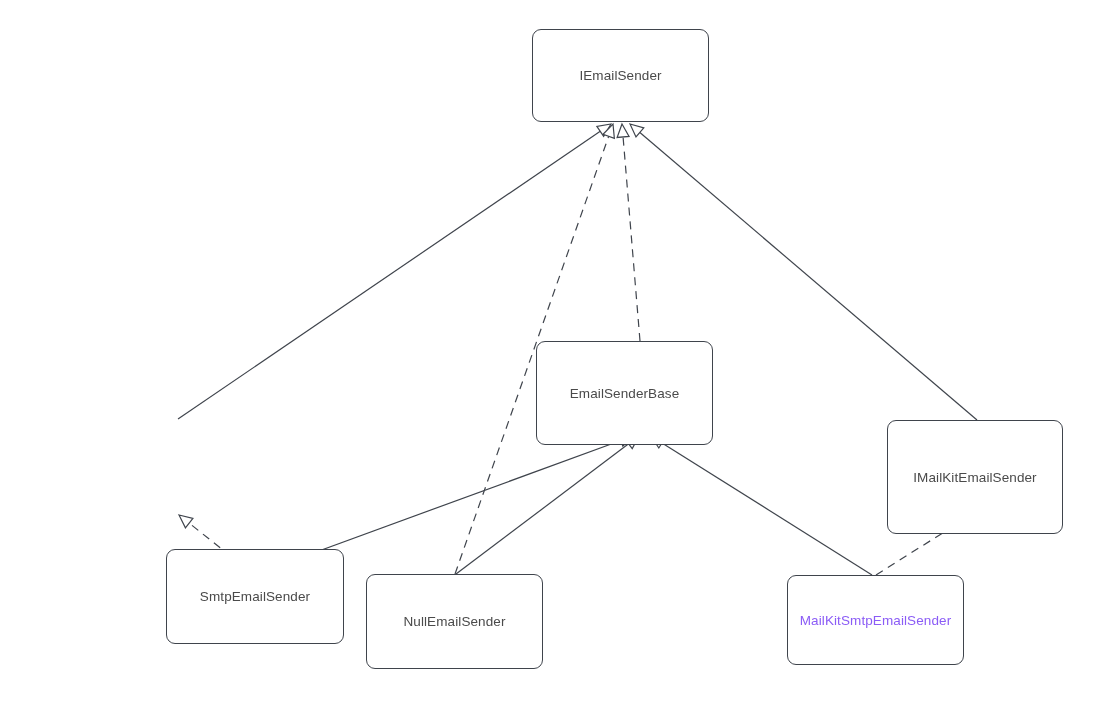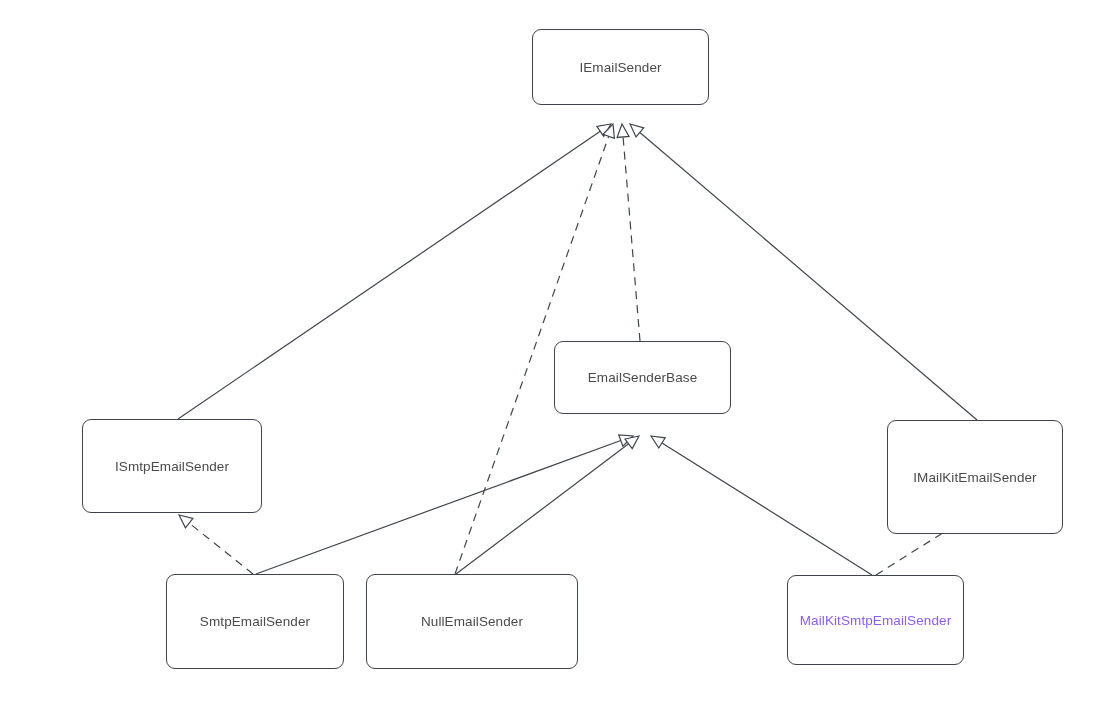--- a/index.html
+++ b/index.html
@@ -83,41 +83,38 @@
       <g>
         <line x1="253" y1="574" x2="189.16468173220298" y2="523.1042732729727" stroke="#3f444c" stroke-width="1.2" stroke-dasharray="8,6"></line>
         <polygon points="179,515 192.90511555049804,518.4128817042637 185.42424791390792,527.7956648416817" fill="#ffffff" stroke="#3f444c" stroke-width="1.2" stroke-linejoin="miter"></polygon>
       </g>
       <g>
         <line x1="876" y1="575" x2="957.0029671662566" y2="523.9329120038817" stroke="#3f444c" stroke-width="1.2" stroke-dasharray="8,6"></line>
         <polygon points="968,517 960.2027727065097,529.0084656194556 953.8031616260034,518.8573583883078" fill="#ffffff" stroke="#3f444c" stroke-width="1.2" stroke-linejoin="miter"></polygon>
       </g>
     </svg>
 
-  <div class="uml-node" style="left: 532px; top: 29px; width: 177px; height: 76px; border-color: rgb(63, 68, 76); background: rgb(255, 255, 255);">
+  <div class="uml-node" style="left: 532px; top: 29px; width: 177px; height: 93px; border-color: rgb(63, 68, 76); background: rgb(255, 255, 255);">
     <span class="uml-node-label" style="color: rgb(74, 74, 74);">IEmailSender</span>
   </div>
 
-  <div class="uml-node" style="left: 554px; top: 341px; width: 177px; height: 73px; border-color: rgb(63, 68, 76); background: rgb(255, 255, 255);">
+  <div class="uml-node" style="left: 536px; top: 341px; width: 177px; height: 104px; border-color: rgb(63, 68, 76); background: rgb(255, 255, 255);">
     <span class="uml-node-label" style="color: rgb(74, 74, 74);">EmailSenderBase</span>
   </div>
 
-  <div class="uml-node" style="left: 82px; top: 419px; width: 180px; height: 94px; border-color: rgb(63, 68, 76); background: rgb(255, 255, 255);">
-    <span class="uml-node-label" style="color: rgb(74, 74, 74);">ISmtpEmailSender</span>
-  </div>
 
   <div class="uml-node" style="left: 887px; top: 420px; width: 176px; height: 114px; border-color: rgb(63, 68, 76); background: rgb(255, 255, 255);">
     <span class="uml-node-label" style="color: rgb(74, 74, 74);">IMailKitEmailSender</span>
   </div>
 
-  <div class="uml-node" style="left: 166px; top: 574px; width: 178px; height: 95px; border-color: rgb(63, 68, 76); background: rgb(255, 255, 255);">
+  <div class="uml-node" style="left: 166px; top: 549px; width: 178px; height: 95px; border-color: rgb(63, 68, 76); background: rgb(255, 255, 255);">
     <span class="uml-node-label" style="color: rgb(74, 74, 74);">SmtpEmailSender</span>
   </div>
 
-  <div class="uml-node" style="left: 366px; top: 574px; width: 212px; height: 95px; border-color: rgb(63, 68, 76); background: rgb(255, 255, 255);">
+  <div class="uml-node" style="left: 366px; top: 574px; width: 177px; height: 95px; border-color: rgb(63, 68, 76); background: rgb(255, 255, 255);">
     <span class="uml-node-label" style="color: rgb(74, 74, 74);">NullEmailSender</span>
   </div>
 
   <div class="uml-node" style="left: 787px; top: 575px; width: 177px; height: 90px; border-color: rgb(63, 68, 76); background: rgb(255, 255, 255);">
     <span class="uml-node-label" style="color: #8b5cf6;">MailKitSmtpEmailSender</span>
   </div>
 
 </div>
 
 </body></html>

